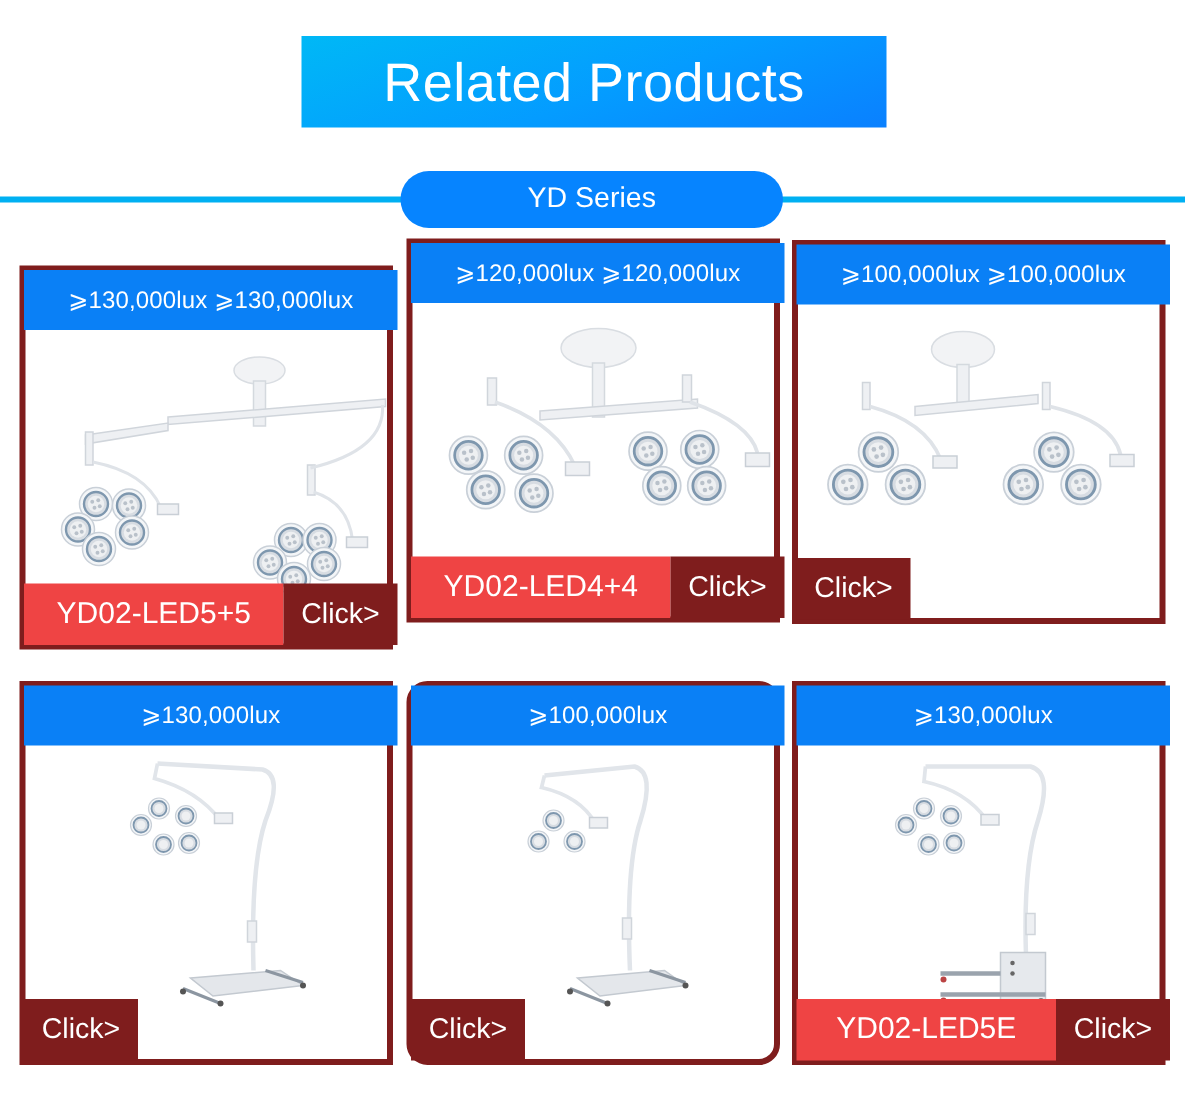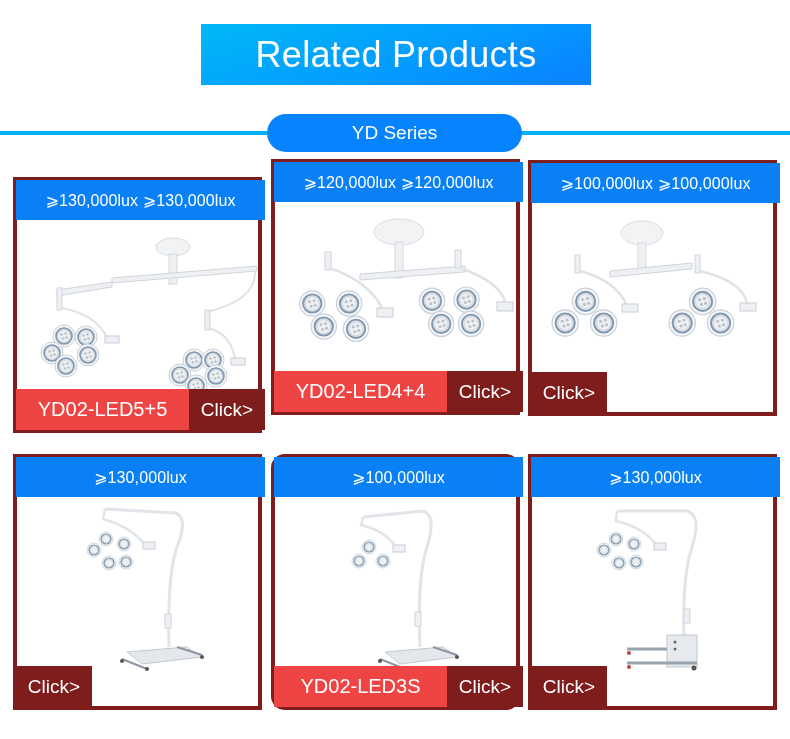--- a/index.html
+++ b/index.html
@@ -217,21 +217,20 @@
       <rect x="140" y="115" width="6" height="14" fill="#eef0f3" stroke="#d0d5db"></rect>
       <polygon points="110,155 168,150 182,160 125,167" fill="#e4e7eb" stroke="#c3c9d0"></polygon>
       <line x1="105" y1="162" x2="130" y2="172" stroke="#8c96a1" stroke-width="2"></line>
       <line x1="158" y1="150" x2="182" y2="158" stroke="#8c96a1" stroke-width="2"></line>
       <circle cx="105" cy="164" r="2" fill="#555"></circle>
         <circle cx="130" cy="172" r="2" fill="#555"></circle>
       <circle cx="182" cy="160" r="2" fill="#555"></circle>
     </svg>
   </div>
   <div class="card-foot">
-    <div class="model">YD02-LED3S</div>
     <div class="click">Click&gt;</div>
   </div>
 </div>
 
 <div class="card" style="left:528px;top:454px;">
   <div class="card-head">⩾130,000lux</div>
   <div class="card-img">
     <svg width="247" height="175" viewBox="0 0 247 175">
       <path d="M85 14 L155 14 Q170 18 160 50 Q150 80 152 140" fill="none" stroke="#e1e5ea" stroke-width="3"></path>
       <path d="M85 14 L84 24 Q112 30 126 50" fill="none" stroke="#e1e5ea" stroke-width="2.5"></path>
@@ -248,15 +247,16 @@
       <circle cx="143" cy="145" r="1.5" fill="#666"></circle>
         <circle cx="143" cy="152" r="1.5" fill="#666"></circle>
       <line x1="95" y1="152" x2="135" y2="152" stroke="#9aa3ad" stroke-width="3"></line>
       <line x1="95" y1="166" x2="165" y2="166" stroke="#9aa3ad" stroke-width="3"></line>
       <circle cx="97" cy="156" r="2" fill="#b44"></circle>
         <circle cx="97" cy="170" r="2" fill="#b44"></circle>
       <circle cx="162" cy="171" r="2.5" fill="#555"></circle>
     </svg>
   </div>
   <div class="card-foot">
+    <div class="model">YD02-LED5E</div>
     <div class="click">Click&gt;</div>
   </div>
 </div>
 
 </body></html>

